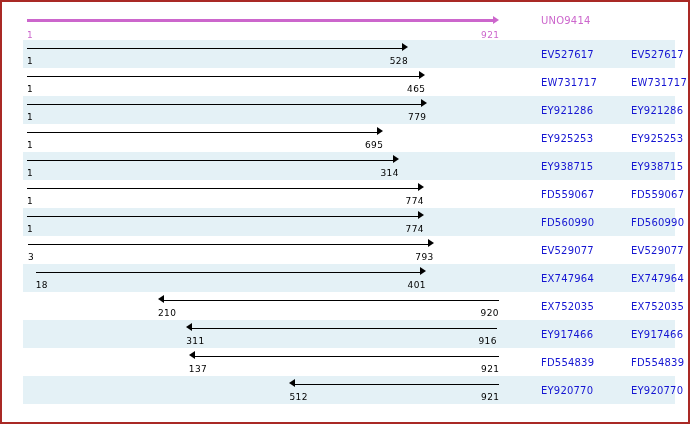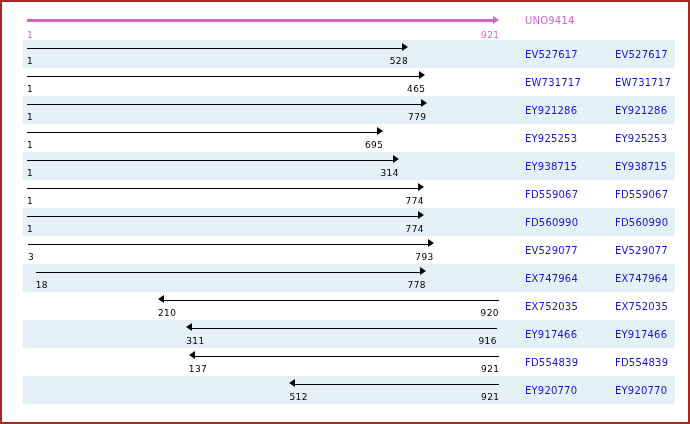--- a/index.html
+++ b/index.html
@@ -13,21 +13,21 @@
   .arrowhead{position:absolute;top:3px;width:0;height:0;}
   .ah-right{border-top:4px solid transparent;border-bottom:4px solid transparent;border-left:6px solid #000;}
   .ah-left{border-top:4px solid transparent;border-bottom:4px solid transparent;border-right:6px solid #000;}
   .ah-right.query{border-left-color:#cc66cc;}
   .coord{position:absolute;top:16px;font-size:9px;font-family:"DejaVu Sans",sans-serif;
          color:#000000;white-space:nowrap;letter-spacing:.4px;}
   .coord.query{color:#cc66cc;}
   .coord.start{transform:translateX(0);}
   .coord.end{transform:translateX(-100%);}
   .acc{position:absolute;font-size:10px;color:#1414d2;white-space:nowrap;
-       font-family:"DejaVu Sans",sans-serif;letter-spacing:.2px;}
+       font-family:"DejaVu Sans",sans-serif;letter-spacing:.2px;margin-left:16px;}
   .acc.col1{left:523px;}
   .acc.col2{left:613px;}
   .acc.query{color:#cc66cc;left:523px;}
 </style>
 </head>
 <body>
 
 <div id="page">
     <div class="track" style="left: 0px; top: 12px; width: 690px;">
       <div class="line query" style="left: 25px; width: 466.42px;"></div>
@@ -102,21 +102,21 @@
       <div class="coord start" style="left: 26.027px;">3</div>
       <div class="coord end" style="left: 431.692px;">793</div>
     </div>
     <div class="acc col1" style="top: 243px;">EV529077</div>
     <div class="acc col2" style="top: 243px;">EV529077</div>
     <div class="stripe" style="top: 262px;"></div>
     <div class="track" style="left: 0px; top: 262px; width: 690px;">
       <div class="line" style="left: 33.7295px; width: 384.26px;"></div>
       <div class="arrowhead ah-right" style="left: 417.989px;"></div>
       <div class="coord start" style="left: 33.7295px;">18</div>
-      <div class="coord end" style="left: 423.989px;">778</div>
+      <div class="coord end" style="left: 423.989px;">401</div>
     </div>
     <div class="acc col1" style="top: 271px;">EX747964</div>
     <div class="acc col2" style="top: 271px;">EX747964</div>
     <div class="track" style="left: 0px; top: 290px; width: 690px;">
       <div class="line" style="left: 161.942px; width: 334.964px;"></div>
       <div class="arrowhead ah-left" style="left: 155.942px;"></div>
       <div class="coord start" style="left: 155.942px;">210</div>
       <div class="coord end" style="left: 496.906px;">920</div>
     </div>
     <div class="acc col1" style="top: 299px;">EX752035</div>

